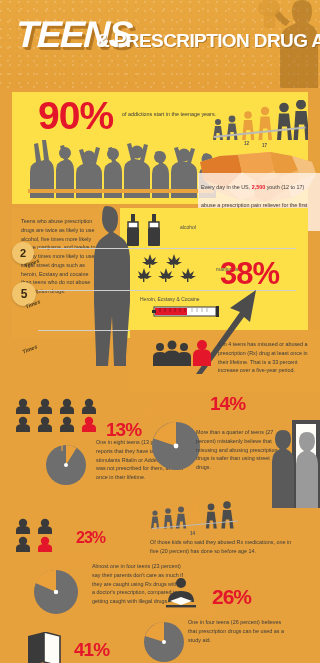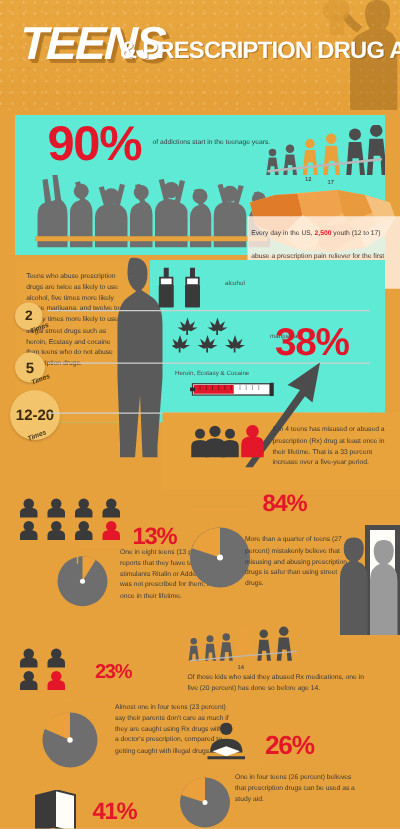--- a/index.html
+++ b/index.html
@@ -1,19 +1,19 @@
 <!DOCTYPE html>
 <html><head>
 <meta charset="utf-8">
 <style>
   html,body{margin:0;padding:0;background:#c8c8c8;}
   body{font-family:"Liberation Sans",sans-serif;}
   #page{position:relative;width:320px;height:663px;overflow:hidden;background:#e7a13c;}
   #frame{position:absolute;inset:0;background:#e7a13c;}
-  .panel{position:absolute;background:#5eead4;}
+  .panel{position:absolute;background:#fde047;}
   .txt{position:absolute;}
   .redpct{color:#e3162a;font-weight:bold;letter-spacing:-1px;line-height:1;}
   .bodytxt{color:#3b3b3b;font-size:5.4px;line-height:1.62;}
 
   
   #hdr{position:absolute;left:0;top:0;width:320px;height:88px;
        background:linear-gradient(180deg,#e9a73f 0%,#e5a039 100%);overflow:hidden;}
   #hdr-tex{position:absolute;inset:0;opacity:.16;
      background-image:radial-gradient(circle at 10% 20%,#fff 0 1px,transparent 1px),
                       radial-gradient(circle at 60% 70%,#fff 0 1px,transparent 1px),
@@ -240,21 +240,20 @@
           </g>
         <g transform="translate(44,14)">
             <path d="M6 2 L8 8 L12 5 L10 10 L14 10 L9 13 L6 12 L3 13 L-2 10 L2 10 L0 5 L4 8 Z"></path>
             <rect x="5" y="12" width="1.4" height="4"></rect>
           </g>
       </g>
     </svg>
     <div class="rowlbl" style="left:204px;top:58px;">marijuana</div>
     <div class="hr" style="left:26px;top:82px;width:258px;"></div>
 
-    <div class="badge" style="left:-4px;top:104px;width:40px;height:40px;font-size:12px;">12-20</div>
     <div class="badge-sub" style="left:10px;top:138px;">Times</div>
     <div class="rowlbl" style="left:128px;top:88px;">Heroin, Ecstasy &amp; Cocaine</div>
     <svg id="ruler" viewBox="0 0 68 11">
       <rect x="2" y="1" width="62" height="9" fill="#ffffff" stroke="#3a3a3a" stroke-width="1"></rect>
       <rect x="3" y="2" width="32" height="7" fill="#e3162a"></rect>
       <g stroke="#7a1018" stroke-width=".7">
         <line x1="8" y1="2" x2="8" y2="6"></line>
           <line x1="13" y1="2" x2="13" y2="6"></line>
           <line x1="18" y1="2" x2="18" y2="6"></line>
         <line x1="23" y1="2" x2="23" y2="6"></line>
@@ -320,21 +319,21 @@
   <svg id="pie13" viewBox="0 0 44 44">
     <circle cx="22" cy="22" r="20" fill="#6e6e6e"></circle>
     <path d="M22 22 L22 2 A20 20 0 0 1 32.5 5 Z" fill="#eaa13c"></path>
     <circle cx="22" cy="22" r="2" fill="#fff"></circle>
   </svg>
   <svg id="cal13" viewBox="0 0 56 20">
     <path d="M2 19 L2 5 L54 5" stroke="#eaa13c" stroke-width="1.2" fill="none"></path>
   </svg>
   <div class="bodytxt" id="t13">One in eight teens (13 percent) now reports that they have taken the stimulants Ritalin or Adderall when it was not prescribed for them, at least once in their lifetime.</div>
 
-  <div class="redpct" id="n27">84%</div>
+  <div class="redpct" id="n27">14%</div>
   <svg id="pie27" viewBox="0 0 52 52">
     <circle cx="26" cy="26" r="24" fill="#6e6e6e"></circle>
     <path d="M26 26 L26 2 A24 24 0 0 0 3.5 18.5 Z" fill="#eaa13c"></path>
     <circle cx="26" cy="26" r="2.4" fill="#fff"></circle>
   </svg>
   <svg id="cal27" viewBox="0 0 60 22">
     <path d="M1 21 L1 4 L58 4" stroke="#eaa13c" stroke-width="1.2" fill="none"></path>
   </svg>
   <div class="bodytxt" id="t27">More than a quarter of teens (27 percent) mistakenly believe that misusing and abusing prescription drugs is safer than using street drugs.</div>
   <svg id="doorpeople" viewBox="0 0 58 88">

